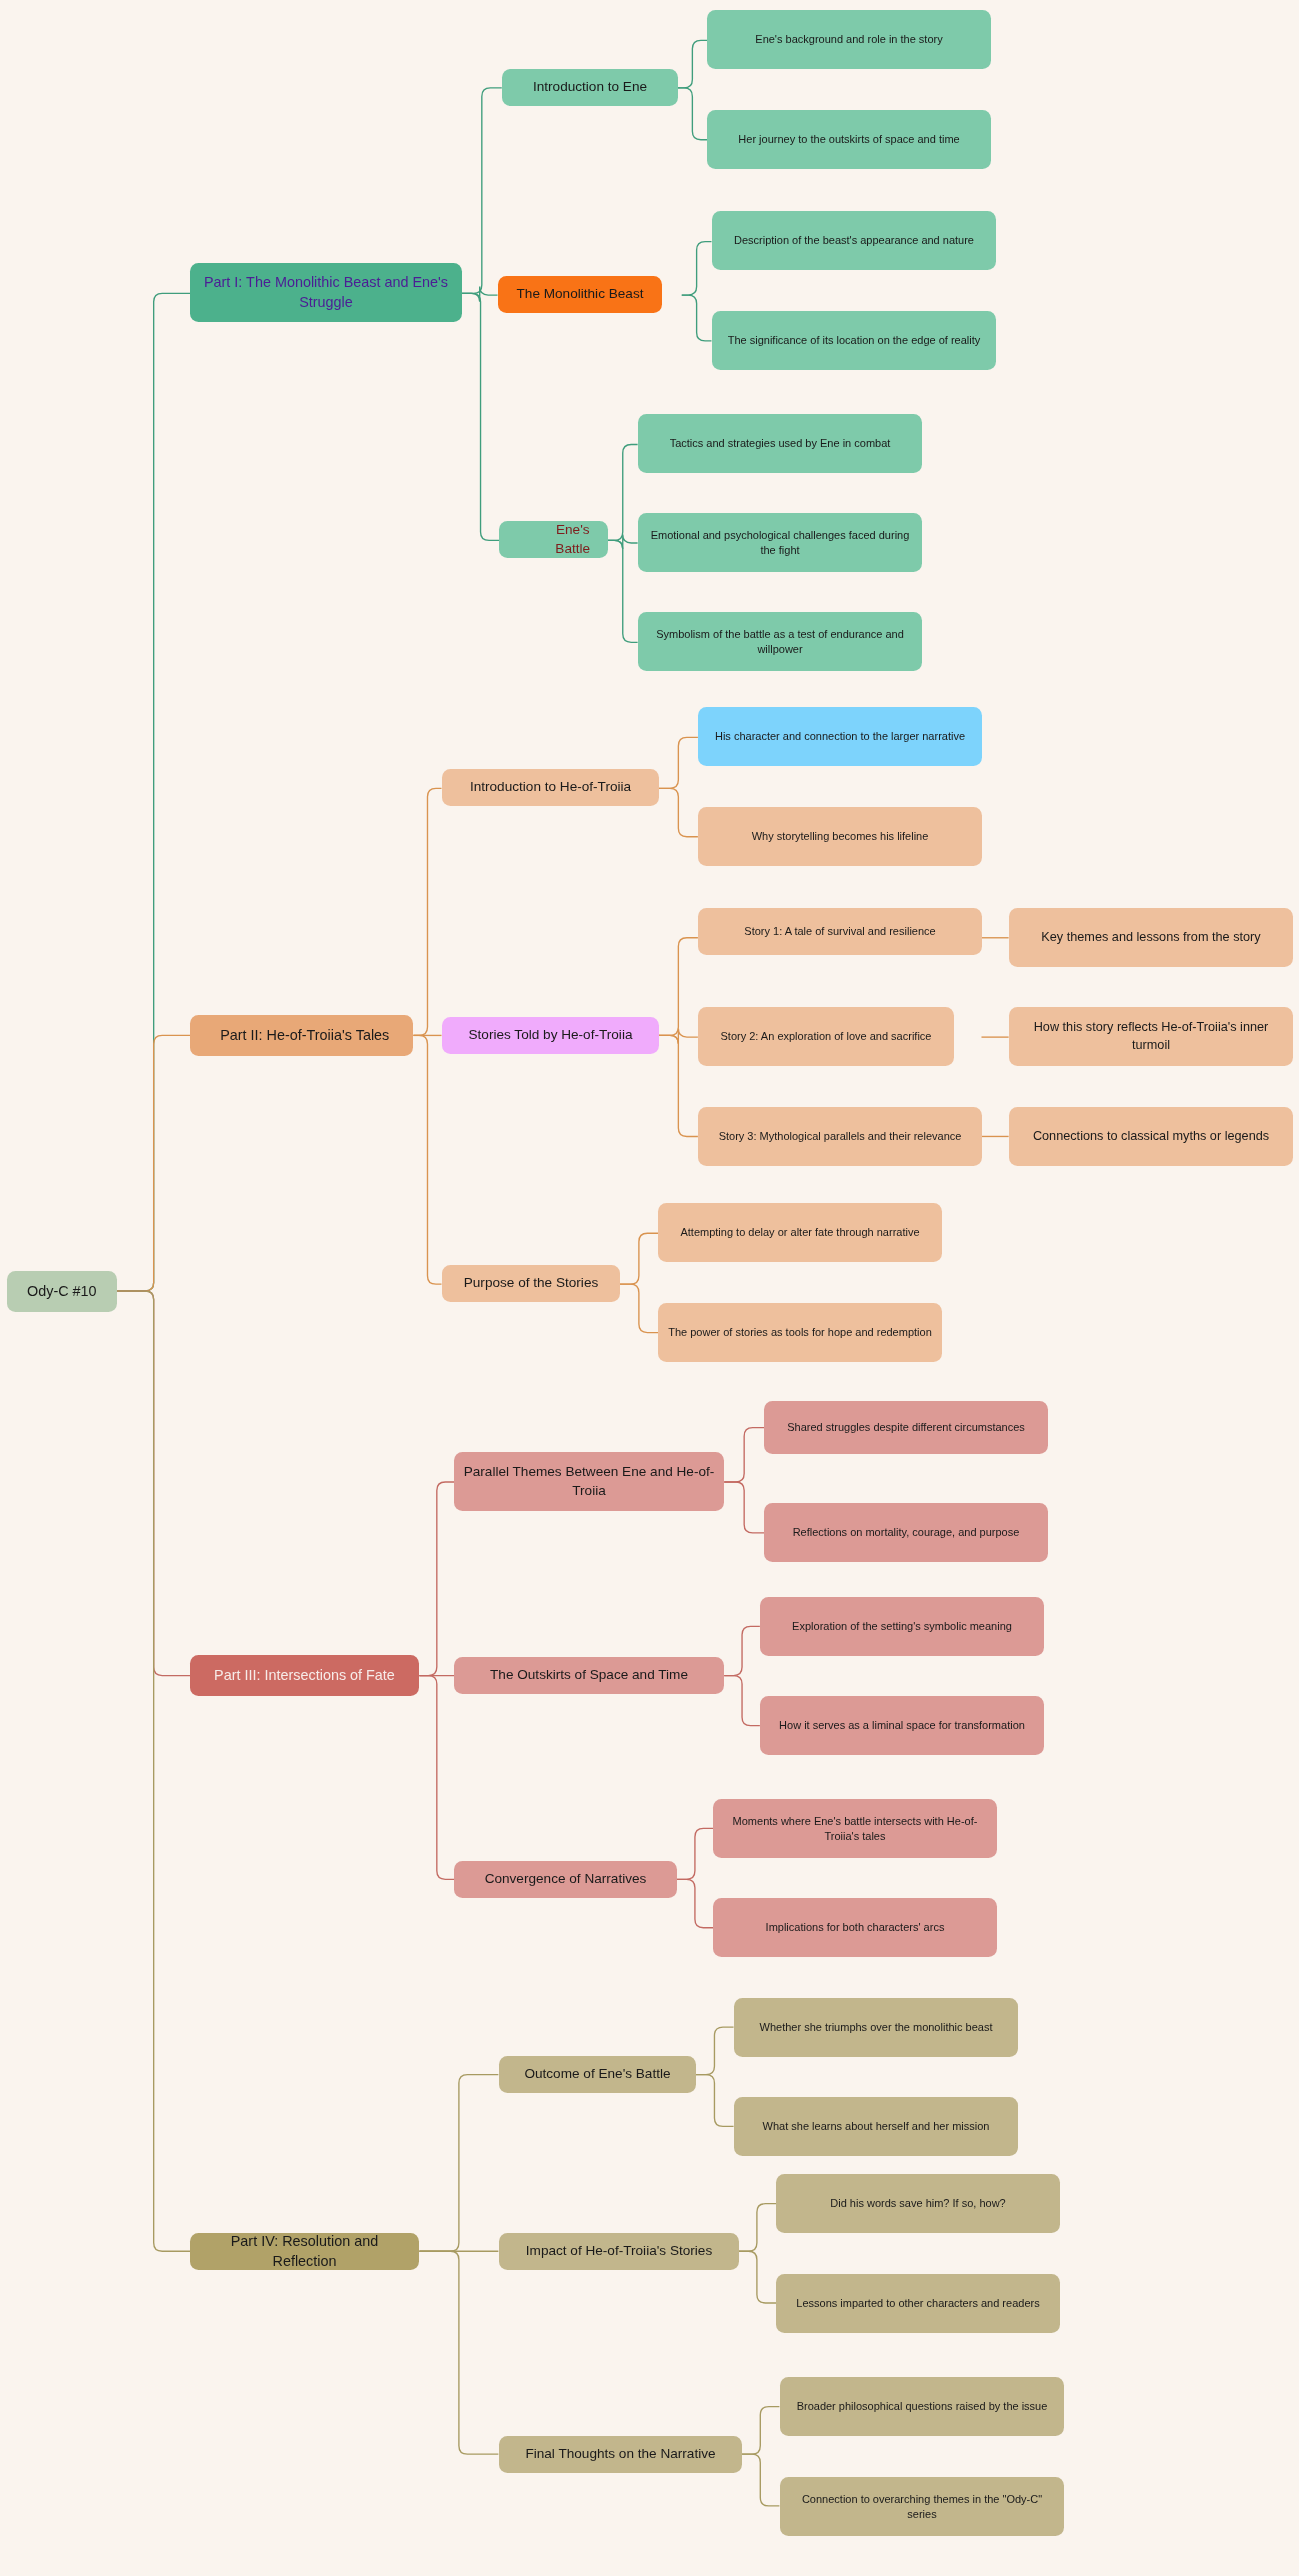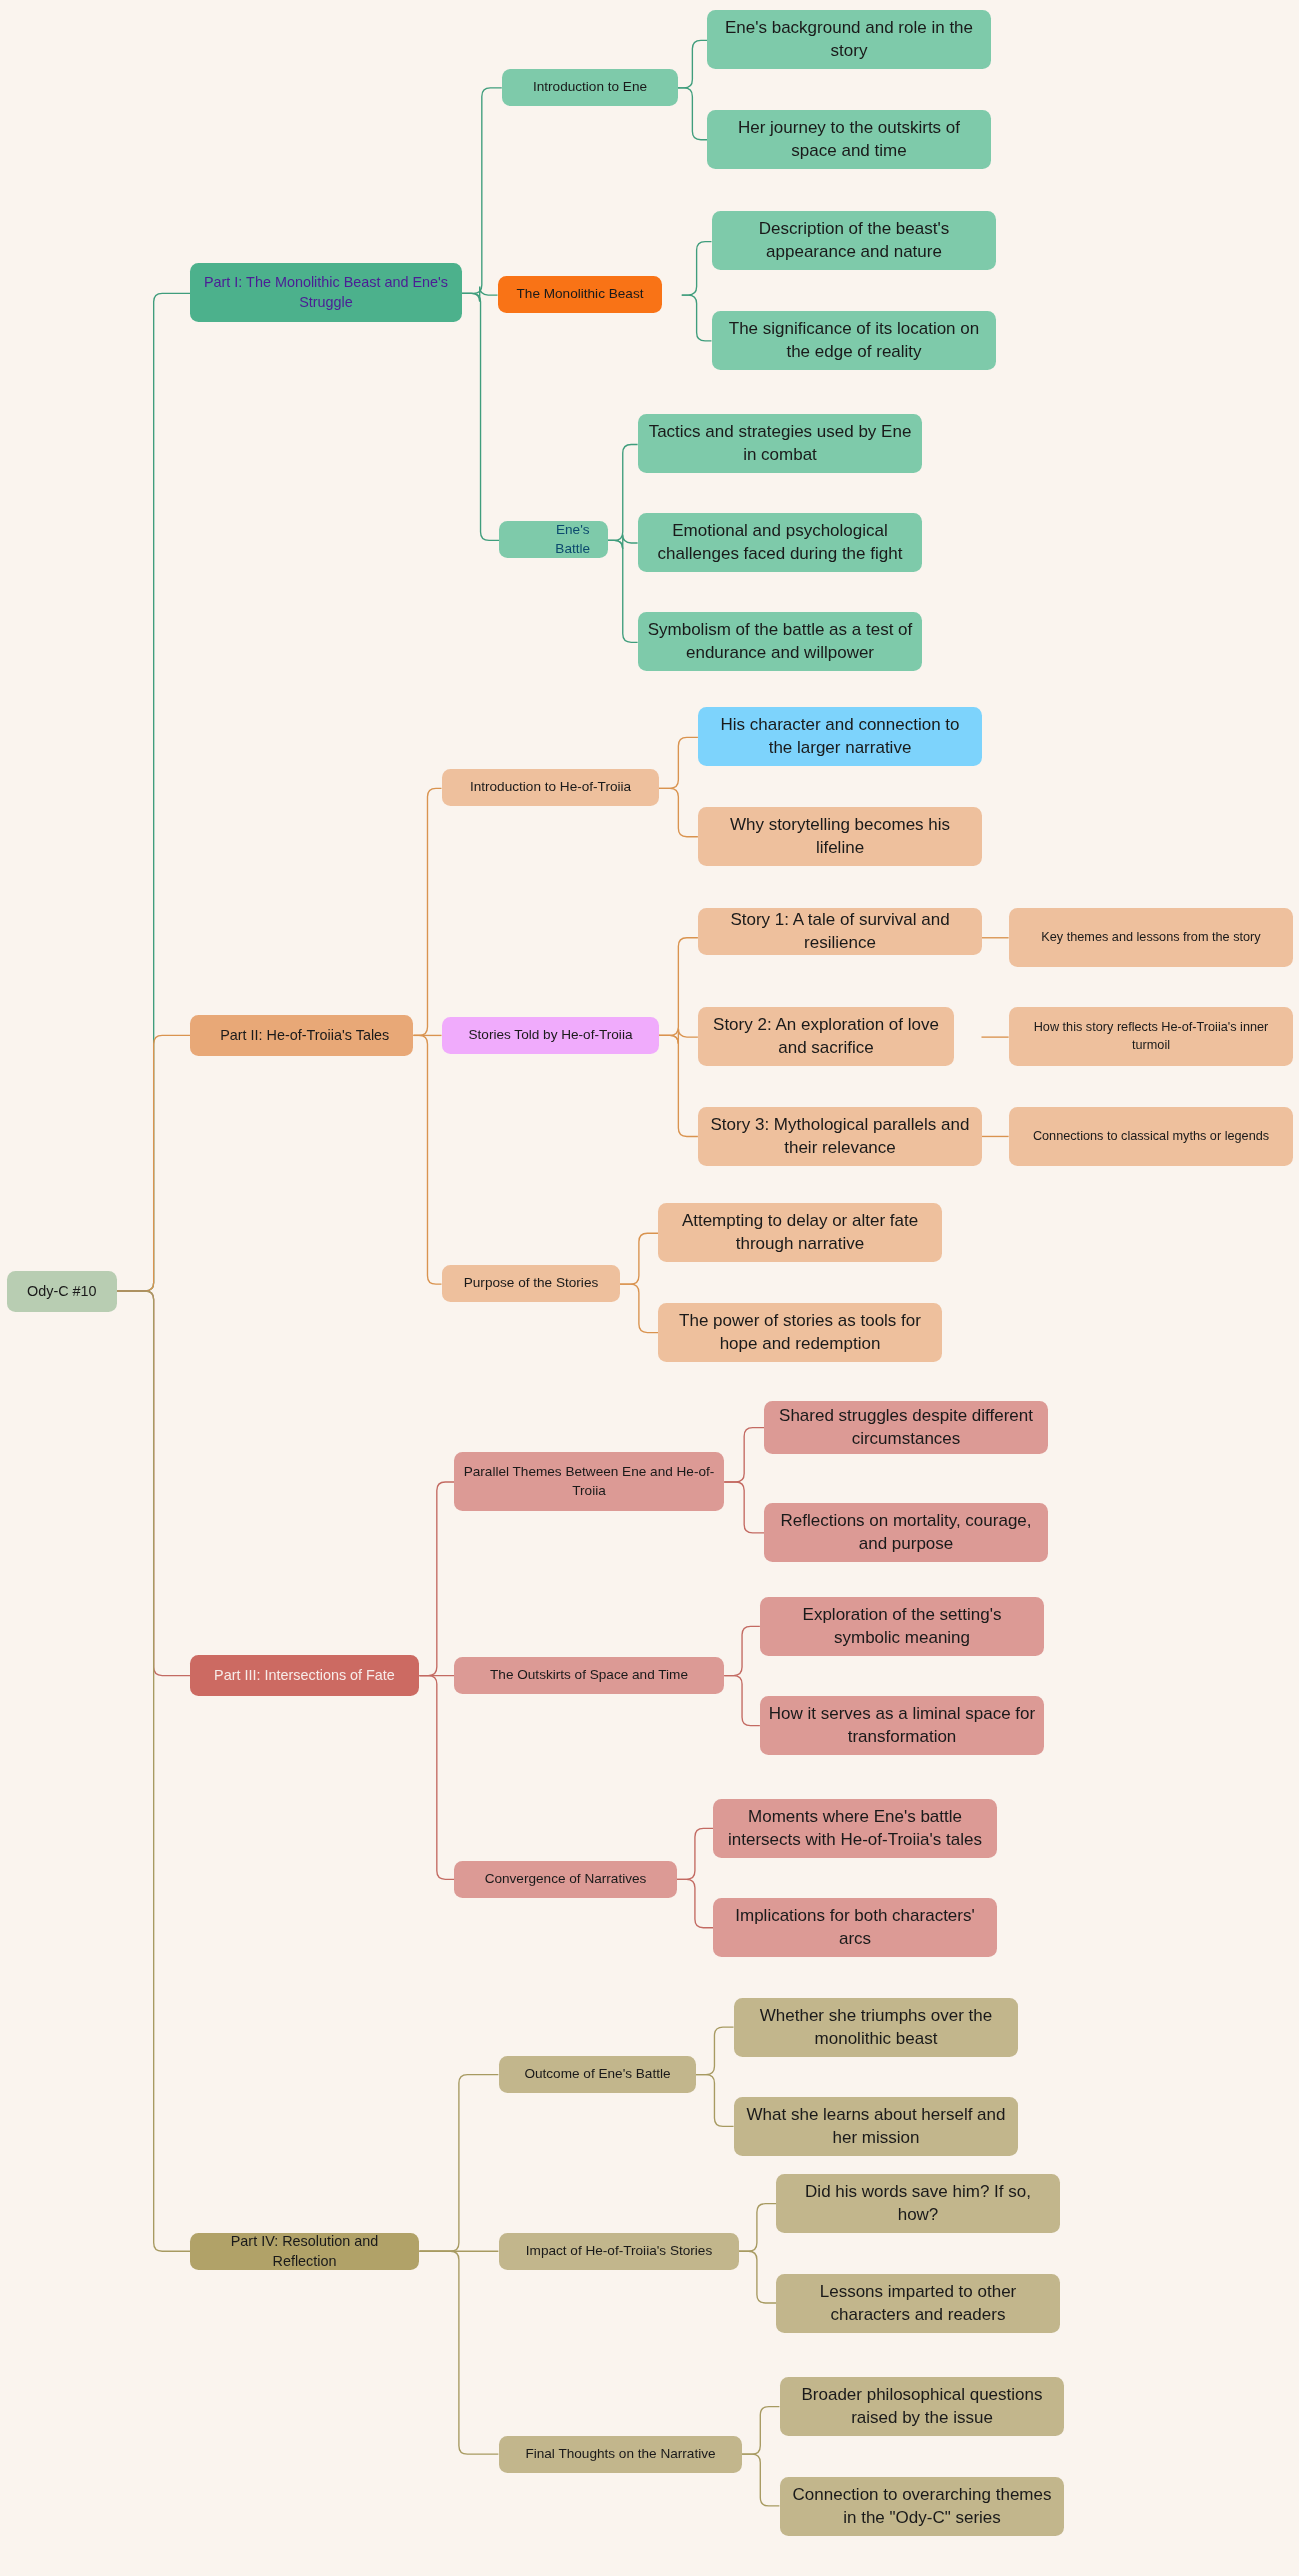--- a/index.html
+++ b/index.html
@@ -16,21 +16,21 @@
     border-radius:8.5px;
     display:flex;align-items:center;justify-content:center;
     text-align:center;color:#1a1a1a;
     line-height:1.35;
     padding:5.1px 8.5px;
     -webkit-font-smoothing:antialiased;
   }
   .node.root{font-size:14.4px;}
   .node.l1{font-size:14.4px;}
   .node.l2{font-size:13.6px;}
-  .node.l3{font-size:17px;}
+  .node.l3{font-size:11px;}
   .node.l4{font-size:12.7px;}
   .node span{display:block;width:100%;}
 </style>
 </head>
 <body>
 
 <div id="map">
   <svg class="edges" id="edges" viewBox="0 0 1530 3033">
       <path d="M 138 1520 L 171 1520 Q 181 1520 181 1510 L 181 355 Q 181 345 191 345 L 224 345" fill="none" stroke="#3f9d7c" stroke-width="1.6"></path>
       <path d="M 544 345 L 557.5 345 Q 567.5 345 567.5 335 L 567.5 113 Q 567.5 103 577.5 103 L 591 103" fill="none" stroke="#3f9d7c" stroke-width="1.6"></path>
@@ -96,21 +96,21 @@
       </div>
       <div class="node l2" style="left: 498px; top: 276px; width: 164px; height: 37px; background: #f97316; color: rgb(26, 26, 26);">
         <span>The Monolithic Beast</span>
       </div>
       <div class="node l3" style="left: 712px; top: 211px; width: 284px; height: 59px; background: rgb(126, 202, 170); color: rgb(26, 26, 26);">
         <span>Description of the beast's appearance and nature</span>
       </div>
       <div class="node l3" style="left: 712px; top: 311px; width: 284px; height: 59px; background: rgb(126, 202, 170); color: rgb(26, 26, 26);">
         <span>The significance of its location on the edge of reality</span>
       </div>
-      <div class="node l2" style="left: 499px; top: 521px; width: 109px; height: 37px; background: rgb(126, 202, 170); color: #0c4a6e; padding-left: 47px;">
+      <div class="node l2" style="left: 499px; top: 521px; width: 109px; height: 37px; background: rgb(126, 202, 170); color: #7f1d1d; padding-left: 47px;">
         <span>Ene's Battle</span>
       </div>
       <div class="node l3" style="left: 638px; top: 414px; width: 284px; height: 59px; background: rgb(126, 202, 170); color: rgb(26, 26, 26);">
         <span>Tactics and strategies used by Ene in combat</span>
       </div>
       <div class="node l3" style="left: 638px; top: 513px; width: 284px; height: 59px; background: rgb(126, 202, 170); color: rgb(26, 26, 26);">
         <span>Emotional and psychological challenges faced during the fight</span>
       </div>
       <div class="node l3" style="left: 638px; top: 612px; width: 284px; height: 59px; background: rgb(126, 202, 170); color: rgb(26, 26, 26);">
         <span>Symbolism of the battle as a test of endurance and willpower</span>

